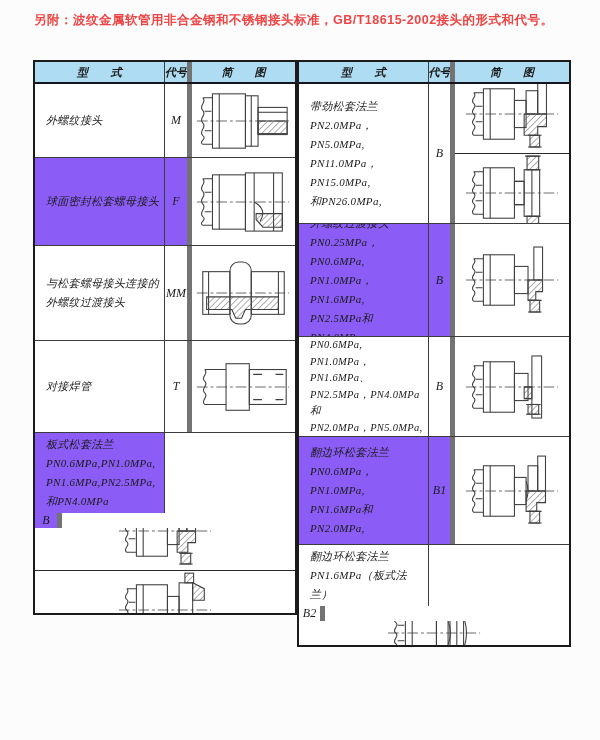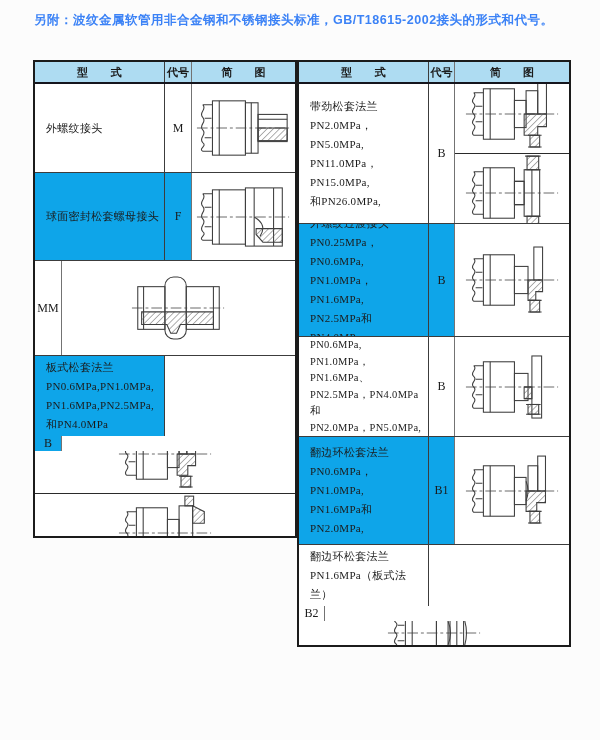--- a/index.html
+++ b/index.html
@@ -1,42 +1,42 @@
 <!DOCTYPE html>
 <html><head>
 <meta charset="utf-8">
 <style>
   html,body{margin:0;padding:0;}
   body{width:600px;height:740px;background:#fcfcfc;position:relative;
        font-family:"Liberation Serif",serif;color:#1b1b1b;}
   .page-title{position:absolute;left:34px;top:12px;width:540px;
        font-family:"Liberation Sans",sans-serif;font-weight:bold;
-       font-size:12.5px;letter-spacing:0.5px;color:#3b82f6;}
+       font-size:12.5px;letter-spacing:0.5px;color:#ef4444;}
   .half-table{position:absolute;top:60px;border:2px solid #1b1b1b;background:#fff;}
   .half-table.left{left:33px;width:260px;}
   .half-table.right{left:297px;width:270px;}
-  .trow{display:flex;border-bottom:1px solid #3c3c3c;box-sizing:border-box;}
+  .trow{display:flex;border-bottom:1px solid #3c3c3c;box-sizing:border-box;font-style:italic;}
   .trow:last-child{border-bottom:none;flex-direction:column;}
   .trow.head{border-bottom:2px solid #15151d;}
   .cell{box-sizing:border-box;overflow:hidden;}
   .type{border-right:1px solid #3c3c3c;display:flex;flex-direction:column;
         justify-content:center;padding:2px 4px 2px 11px;font-size:11px;
         line-height:19px;white-space:pre-line;letter-spacing:0.3px;}
   .type.tight{line-height:16.5px;font-size:10.5px;}
   .left-t .type{width:130px;}
   .right-t .type{width:130px;}
-  .code{border-right:1px solid #737373;display:flex;align-items:center;
+  .code{border-right:5px solid #737373;display:flex;align-items:center;
         justify-content:center;font-size:12px;}
   .left-t .code{width:27px;}
   .right-t .code{width:26px;}
   .diag{flex:1;background:#fff;display:flex;align-items:center;justify-content:center;}
   .diag.split{flex-direction:column;align-items:stretch;padding:0;}
   .dhalf{flex:1;display:flex;align-items:center;justify-content:center;}
   .dhalf + .dhalf{border-top:1.5px solid #2a2a2a;}
-  .hl{background:#0ea5e9;}
+  .hl{background:#8b5cf6;}
   .head .cell{background:#aedcf2;display:flex;align-items:center;justify-content:center;
         font-family:"Liberation Sans",sans-serif;font-weight:bold;font-size:11px;
         padding:0;white-space:pre;}
   .dwrap svg{display:block;}
 </style>
 </head>
 <body>
 
 <svg width="0" height="0" style="position:absolute" aria-hidden="true">
   <defs>
@@ -47,21 +47,21 @@
 </svg>
 
 <div class="page-title">另附：波纹金属软管用非合金钢和不锈钢接头标准，GB/T18615-2002接头的形式和代号。</div>
 
 <div class="half-table left left-t">
   <div class="trow head" style="height:22px">
     <div class="cell type">型　　式</div>
     <div class="cell code">代号</div>
     <div class="cell diag">简　　图</div>
   </div>
-  <div class="trow" style="height:89px">
+  <div class="trow" style="height:74px">
     <div class="cell type">外螺纹接头</div>
     <div class="cell code">M</div>
     <div class="cell diag">
       <div class="dwrap">
           <svg width="97" height="78" viewBox="0 0 100 80" fill="none" stroke="#3f3f3f" stroke-width="1.1">
             <path d="M18,16 H8 M18,64 H8 M8,16 c5,5 -5,8 0,13 c5,5 -5,8 0,13 c5,5 -5,8 0,13 c5,4 -5,6 0,9"></path>
             <path d="M10,30 h7 M10,50 h7"></path>
             <rect x="18" y="12" width="34" height="56"></rect>
             <line x1="25" y1="12" x2="25" y2="68"></line>
             <line x1="2" y1="40" x2="97" y2="40" stroke-dasharray="11 3 3 3" stroke-width="0.8"></line>
@@ -88,31 +88,48 @@
             <rect x="52" y="10" width="38" height="60"></rect>
             <line x1="61" y1="10" x2="61" y2="70"></line>
             <line x1="81" y1="10" x2="81" y2="70"></line>
             <path d="M61,40 q14,8 6,20" fill="none"></path>
             <polygon points="63,52 90,52 90,66 70,66 63,58" fill="url(#hp)"></polygon>
           </svg>
         </div>
     </div>
   </div>
   <div class="trow" style="height:95px">
+    <div class="cell type">与松套螺母接头连接的
+外螺纹过渡接头</div>
     <div class="cell code">MM</div>
     <div class="cell diag">
       <div class="dwrap">
           <svg width="97" height="78" viewBox="0 0 100 80" fill="none" stroke="#3f3f3f" stroke-width="1.1">
             <line x1="2" y1="40" x2="97" y2="40" stroke-dasharray="11 3 3 3" stroke-width="0.8"></line>
             <rect x="8" y="18" width="28" height="44"></rect>
             <line x1="14" y1="18" x2="14" y2="62"></line>
             <rect x="36" y="8" width="22" height="64" rx="9"></rect>
             <rect x="58" y="18" width="34" height="44"></rect>
             <line x1="86" y1="18" x2="86" y2="62"></line>
             <polygon points="12,44 86,44 86,57 52,57 48,66 42,66 38,57 12,57" fill="url(#hp)"></polygon>
+          </svg>
+        </div>
+    </div>
+  </div>
+  <div class="trow" style="height:92px">
+    <div class="cell type">对接焊管</div>
+    <div class="cell code">T</div>
+    <div class="cell diag">
+      <div class="dwrap">
+          <svg width="97" height="78" viewBox="0 0 100 80" fill="none" stroke="#3f3f3f" stroke-width="1.1">
+            <line x1="2" y1="40" x2="97" y2="40" stroke-dasharray="11 3 3 3" stroke-width="0.8"></line>
+            <path d="M32,22 H10 M32,58 H10 M10,22 c5,4 -5,8 0,12 c5,4 -5,8 0,12 c5,4 -5,8 0,12"></path>
+            <rect x="32" y="16" width="24" height="48"></rect>
+            <rect x="56" y="22" width="38" height="36"></rect>
+            <path d="M60,27 h9 M83,27 h8 M60,53 h9 M83,53 h8"></path>
           </svg>
         </div>
     </div>
   </div>
   <div class="trow" style="height:180px">
     <div class="cell type hl">板式松套法兰
 PN0.6MPa,PN1.0MPa,
 PN1.6MPa,PN2.5MPa,
 和PN4.0MPa</div>
     <div class="cell code hl">B</div>

